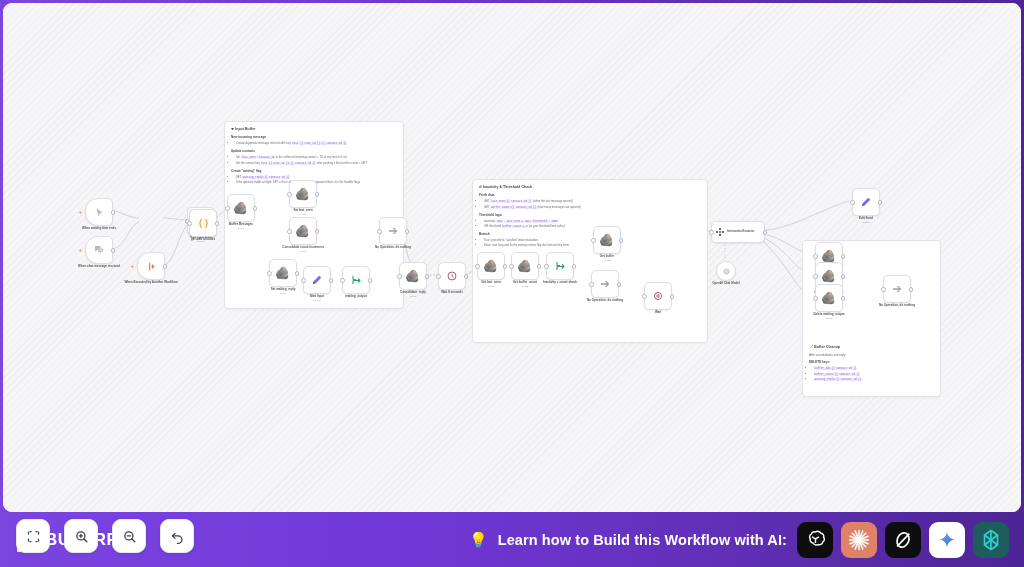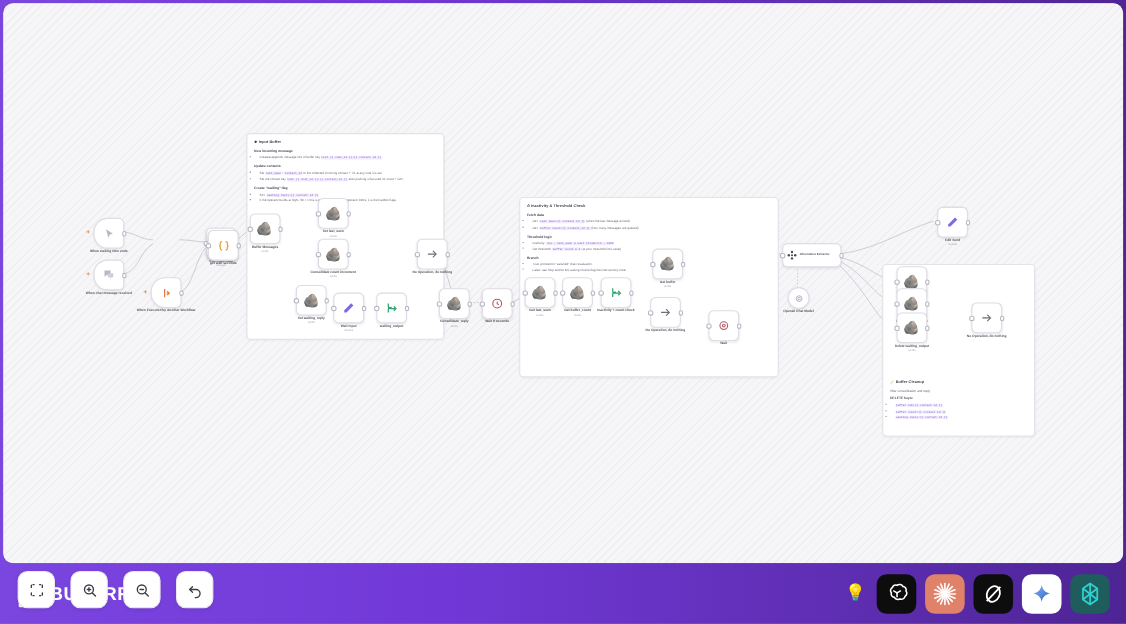--- a/index.html
+++ b/index.html
@@ -536,20 +536,21 @@
       <div class="blogo">
         <div class="bar"></div>
           <div class="b1"></div>
           <div class="b2"></div>
       </div>
       <span class="bname">BULDRR AI</span>
     </div>
 
     <div class="cta">
       <span class="bulb">💡</span>
+      <span class="ctatext">Learn how to Build this Workflow with AI:</span>
       <div class="ailist">
 
         <div class="ai" style="background:#0d0d0d;">
           <svg width="23" height="23" viewBox="0 0 24 24" fill="none" stroke="#fff" stroke-width="1.5">
             <path d="M12 4.2c2 -1.4 4.6 -.6 5.6 1.2c2.2 .1 3.6 2.3 2.9 4.3c1.3 1.6 .9 4.1 -1 5.1
                      c-.4 2.2 -2.8 3.3 -4.7 2.4c-1.9 1.2 -4.4 .3 -5.3 -1.5c-2.2 -.1 -3.6 -2.3 -2.9 -4.3
                      c-1.3 -1.6 -.9 -4.1 1 -5.1c.5 -1.6 2.3 -2.6 4.4 -2.1z"></path>
             <path d="M8.4 9.3l3.6 2.1l3.6 -2.1"></path>
               <path d="M12 11.4v4.2"></path>
           </svg>

